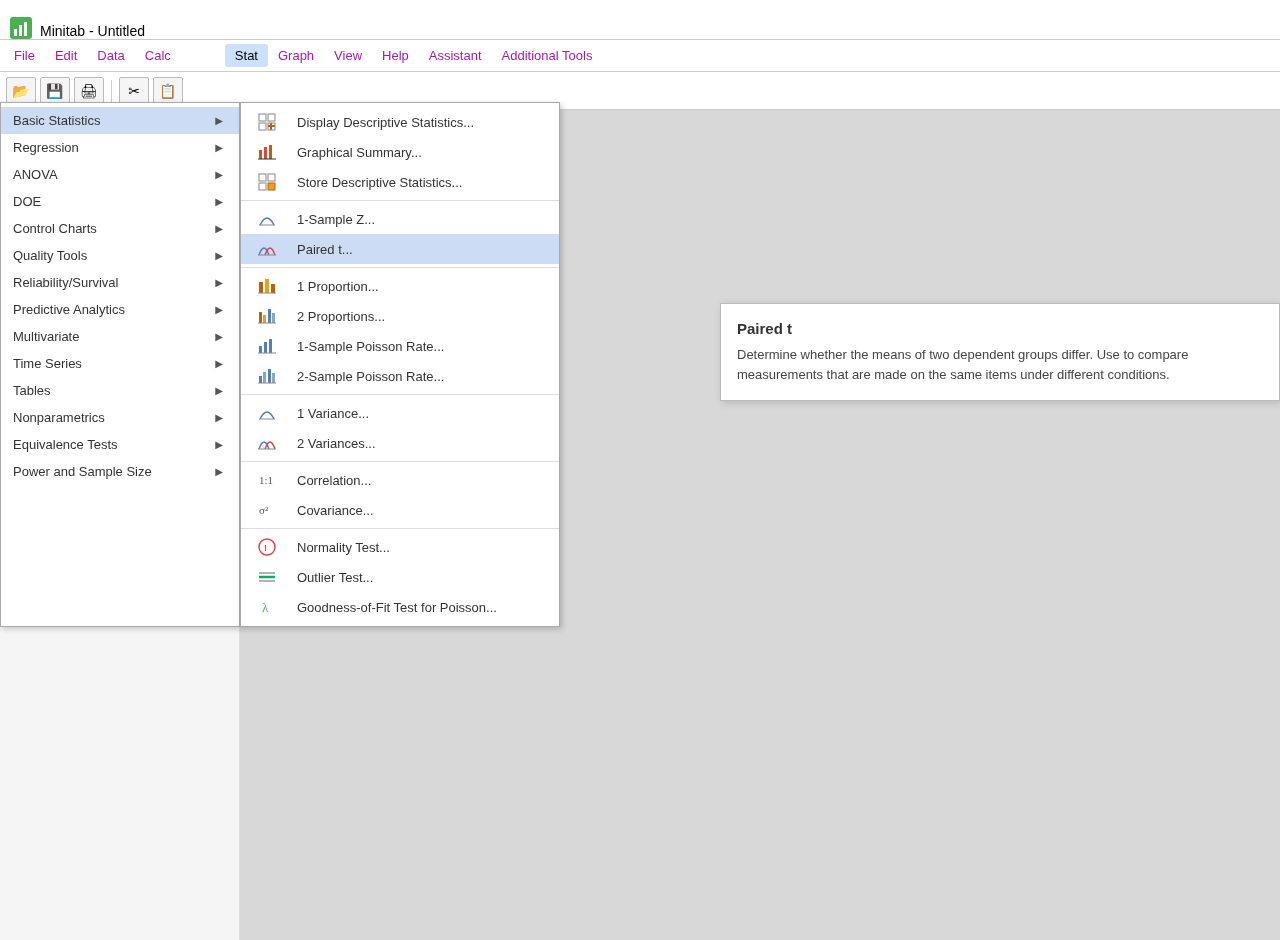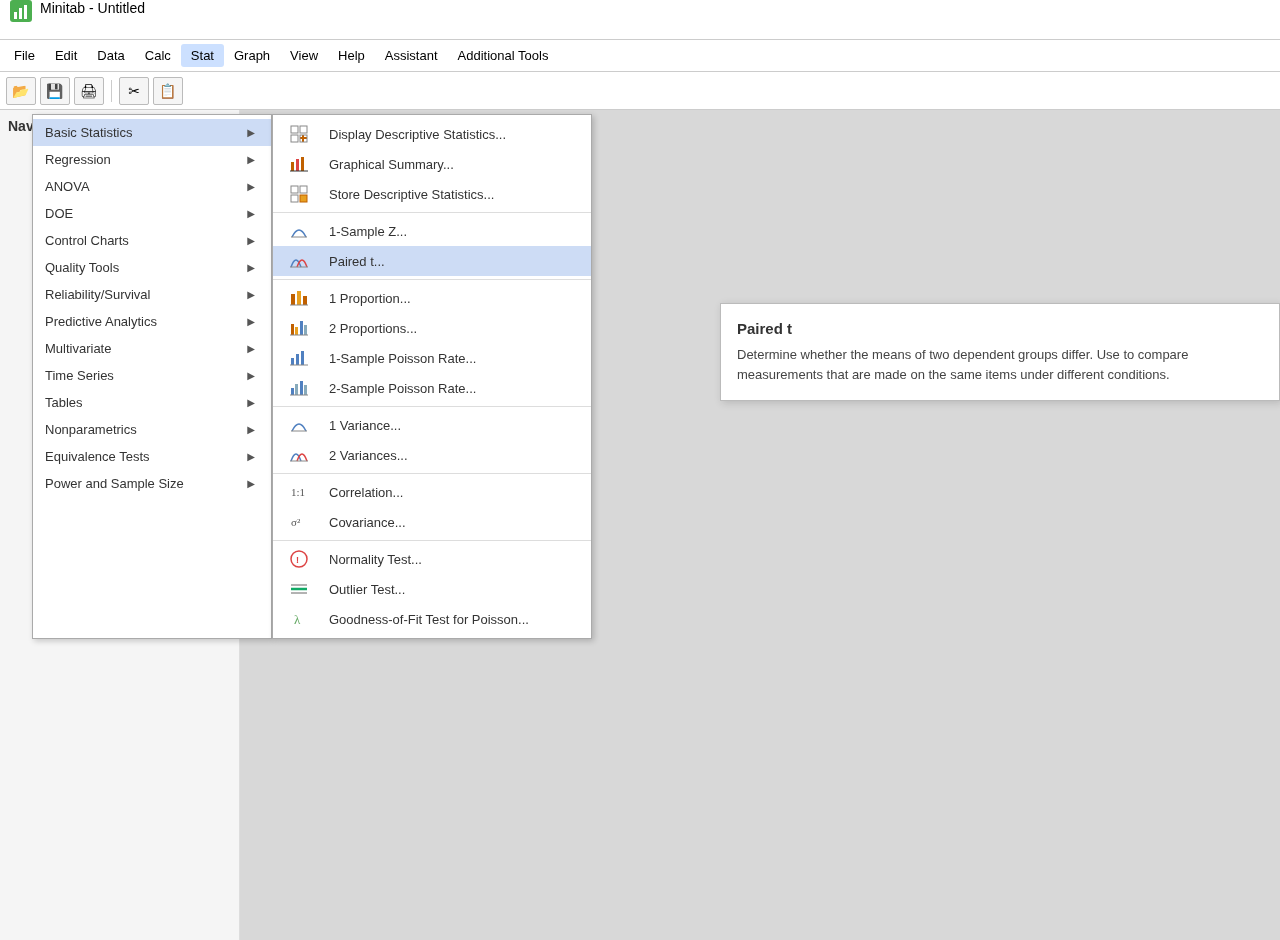--- a/index.html
+++ b/index.html
@@ -11,21 +11,21 @@
       height: 940px;
       overflow: hidden;
       position: relative;
     }
 
     
     .title-bar {
       background: #fff;
       height: 40px;
       display: flex;
-      align-items: flex-start;
+      align-items: flex-end;
       padding: 0 10px;
       border-bottom: 1px solid #ccc;
     }
     .title-bar-logo {
       width: 22px;
       height: 22px;
       margin-right: 8px;
     }
 
     
@@ -33,27 +33,28 @@
       background: #fff;
       height: 32px;
       display: flex;
       align-items: center;
       padding: 0 4px;
       border-bottom: 1px solid #ccc;
     }
     .menu-item {
       padding: 4px 10px;
       cursor: pointer;
-      color: #000000;
+      color: #a21caf;
       font-size: 13px;
       border-radius: 3px;
     }
     .menu-item.stat-active {
       background: #cce0ff;
       color: #000;
+      margin-left: 44px;
     }
 
     
     .toolbar {
       background: #fff;
       height: 38px;
       display: flex;
       align-items: center;
       padding: 0 6px;
       border-bottom: 1px solid #ccc;
@@ -122,25 +123,24 @@
       font-size: 16px;
       color: #555;
       cursor: pointer;
       background: none;
       border: none;
     }
 
     
     .dropdown-overlay {
       position: absolute;
-      top: 114px;
+      top: 102px;
       left: 0;
       display: flex;
       z-index: 100;
-      margin-left: 32px;
     }
 
     
     .stat-menu {
       background: #fff;
       border: 1px solid #aaa;
       box-shadow: 2px 2px 6px rgba(0,0,0,0.2);
       min-width: 240px;
       padding: 4px 0;
     }

